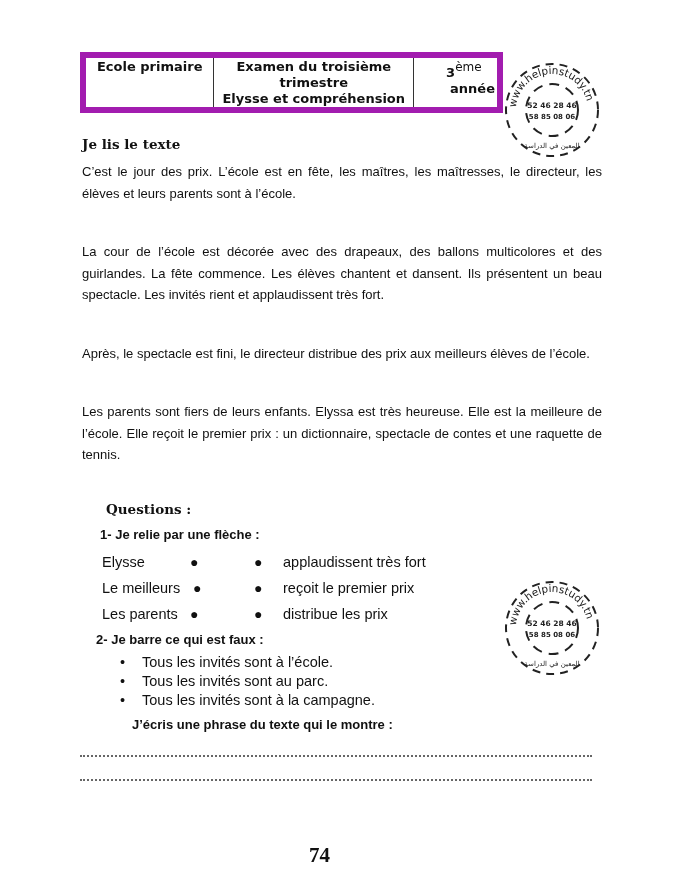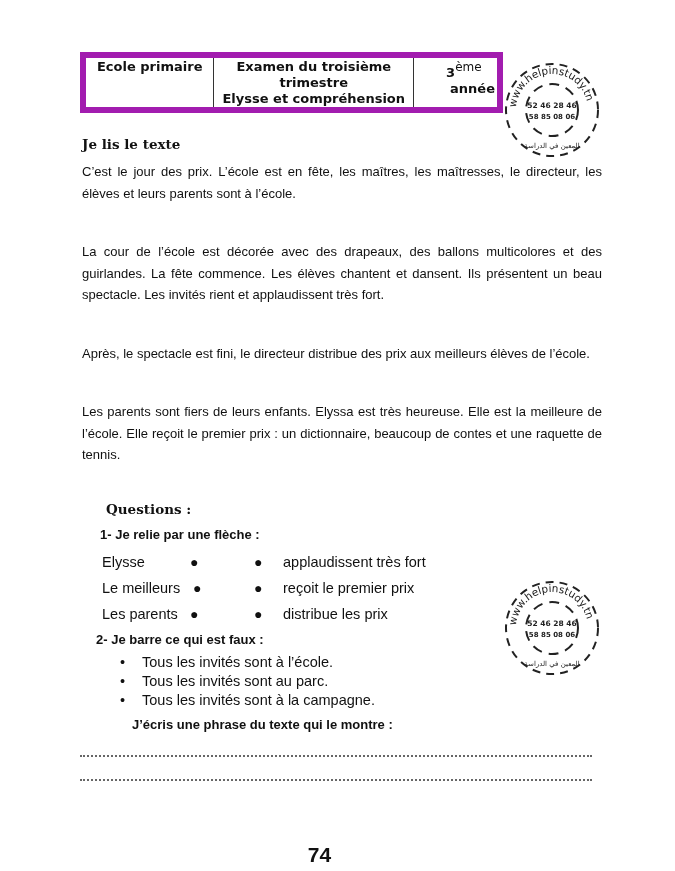--- a/index.html
+++ b/index.html
@@ -14,21 +14,21 @@
   .para { position:absolute; left:82px; width:520px; font-size:13px; line-height:21.6px; text-align:justify; }
   .q-title { position:absolute; font-weight:bold; font-size:13px; }
   .match-row { position:absolute; left:102px; width:360px; height:20px; font-size:14.5px; }
   .match-row .l { position:absolute; left:0; }
   .match-row .ldot { position:absolute; font-size:14px; }
   .match-row .rdot { position:absolute; left:152px; font-size:14px; }
   .match-row .r { position:absolute; left:181px; }
   .bullet-row { position:absolute; left:120px; font-size:14.5px; line-height:18px; }
   .bullet-row .b { display:inline-block; width:22px; }
   .dots { position:absolute; left:80px; width:512px; height:0; border-top:2px dotted #666; }
-  .page-num { position:absolute; left:0; width:639px; top:843px; text-align:center; font-family:Liberation Sans, sans-serif; font-weight:bold; font-size:21px; }
+  .page-num { position:absolute; left:0; width:639px; top:843px; text-align:center; font-family:Liberation Serif, serif; font-weight:bold; font-size:21px; }
   .stamp { position:absolute; width:100px; height:100px; }
 </style>
 </head>
 <body>
 
 <table class="hdr-table">
   <tbody>
       <tr>
     <td class="c1"><span>Ecole primaire</span></td>
     <td class="c2">
@@ -54,21 +54,21 @@
   <text font-family="DejaVu Sans, sans-serif" font-size="10.5" fill="#222"><textPath href="#arcTop1" startOffset="2%">www.helpinstudy.tn</textPath></text>
   <text x="50" y="50" text-anchor="middle" font-family="DejaVu Sans, sans-serif" font-size="7.5" font-weight="bold" fill="#222">52 46 28 46</text>
   <text x="50" y="61" text-anchor="middle" font-family="DejaVu Sans, sans-serif" font-size="7" font-weight="bold" fill="#222">58 85 08 06</text>
   <text x="50" y="90" text-anchor="middle" font-family="DejaVu Sans, sans-serif" font-size="7" fill="#222">المعين في الدراسة</text>
 </svg>
 
 <div class="section-title" style="top:136px;">Je lis le texte</div>
 <div class="para" style="top:161px;">C’est le jour des prix. L’école est en fête, les maîtres, les maîtresses, le directeur, les élèves et leurs parents sont à l’école.</div>
 <div class="para" style="top:241px;">La cour de l’école est décorée avec des drapeaux, des ballons multicolores et des guirlandes. La fête commence. Les élèves chantent et dansent. Ils présentent un beau spectacle. Les invités rient et applaudissent très fort.</div>
 <div class="para" style="top:343px;">Après, le spectacle est fini, le directeur distribue des prix aux meilleurs élèves de l’école.</div>
-<div class="para" style="top:401px;">Les parents sont fiers de leurs enfants. Elyssa est très heureuse. Elle est la meilleure de l’école.  Elle reçoit le premier prix : un dictionnaire, beaucoup de contes et une raquette de tennis.</div>
+<div class="para" style="top:401px;">Les parents sont fiers de leurs enfants. Elyssa est très heureuse. Elle est la meilleure de l’école.  Elle reçoit le premier prix : un dictionnaire, spectacle de contes et une raquette de tennis.</div>
 
 <div class="section-title" style="top:501px;margin-left:24px;">Questions :</div>
 <div class="q-title" style="left:100px; top:527px;">1- Je relie par une flèche :</div>
 
 <div class="match-row" style="top:554px;">
   <span class="l">Elysse</span>
   <span class="ldot" style="left:88px;">●</span>
   <span class="rdot">●</span>
   <span class="r">applaudissent très fort</span>
 </div>

